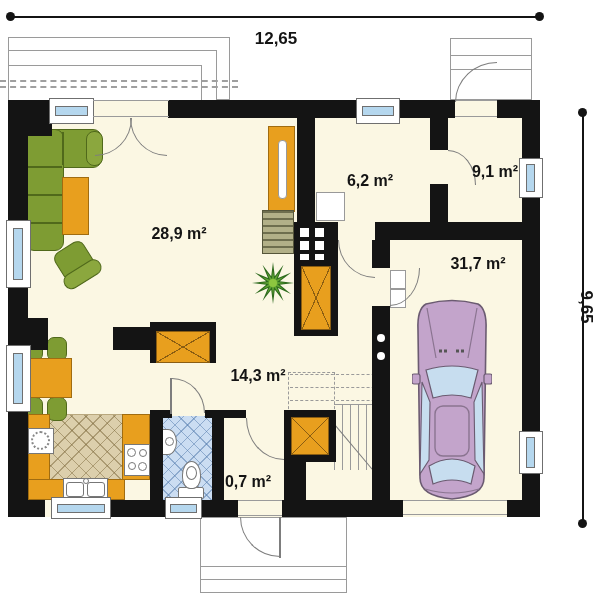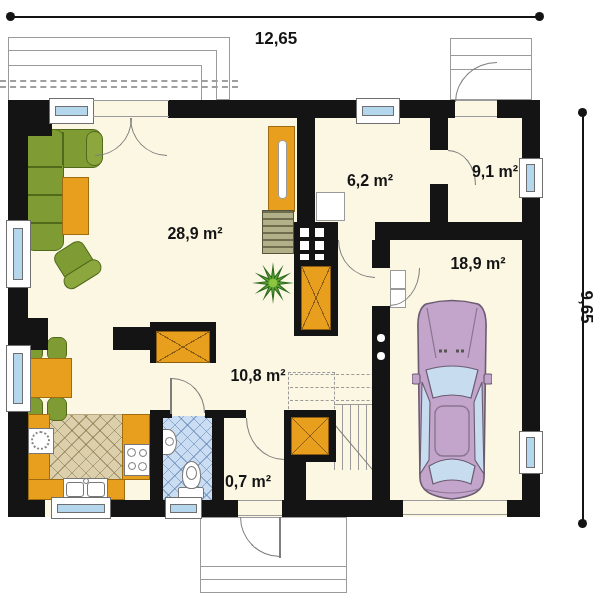--- a/index.html
+++ b/index.html
@@ -243,20 +243,20 @@
   <div class="arc arc-bl" style="left:246px;top:418px;width:38px;height:42px;"></div>
 
   <div class="oline" style="left:238px;top:500px;width:44px;"></div>
   <div class="oline" style="left:238px;top:515px;width:44px;"></div>
   <div class="leaf" style="left:279px;top:517px;width:2px;height:41px;"></div>
   <div class="arc arc-bl" style="left:240px;top:517px;width:40px;height:40px;"></div>
 
   <div class="oline" style="left:403px;top:500px;width:104px;"></div>
   <div class="oline" style="left:403px;top:514px;width:104px;"></div>
 
-  <div class="lbl" style="left:195px;top:234px;">28,9 m²</div>
+  <div class="lbl" style="left:179px;top:234px;">28,9 m²</div>
   <div class="lbl" style="left:370px;top:181px;">6,2 m²</div>
   <div class="lbl" style="left:495px;top:172px;">9,1 m²</div>
-  <div class="lbl" style="left:478px;top:264px;">18,9 m²</div>
-  <div class="lbl" style="left:258px;top:376px;">10,8 m²</div>
+  <div class="lbl" style="left:478px;top:264px;">31,7 m²</div>
+  <div class="lbl" style="left:258px;top:376px;">14,3 m²</div>
   <div class="lbl" style="left:248px;top:482px;">0,7 m²</div>
 
 </div>
 
 </body></html>

